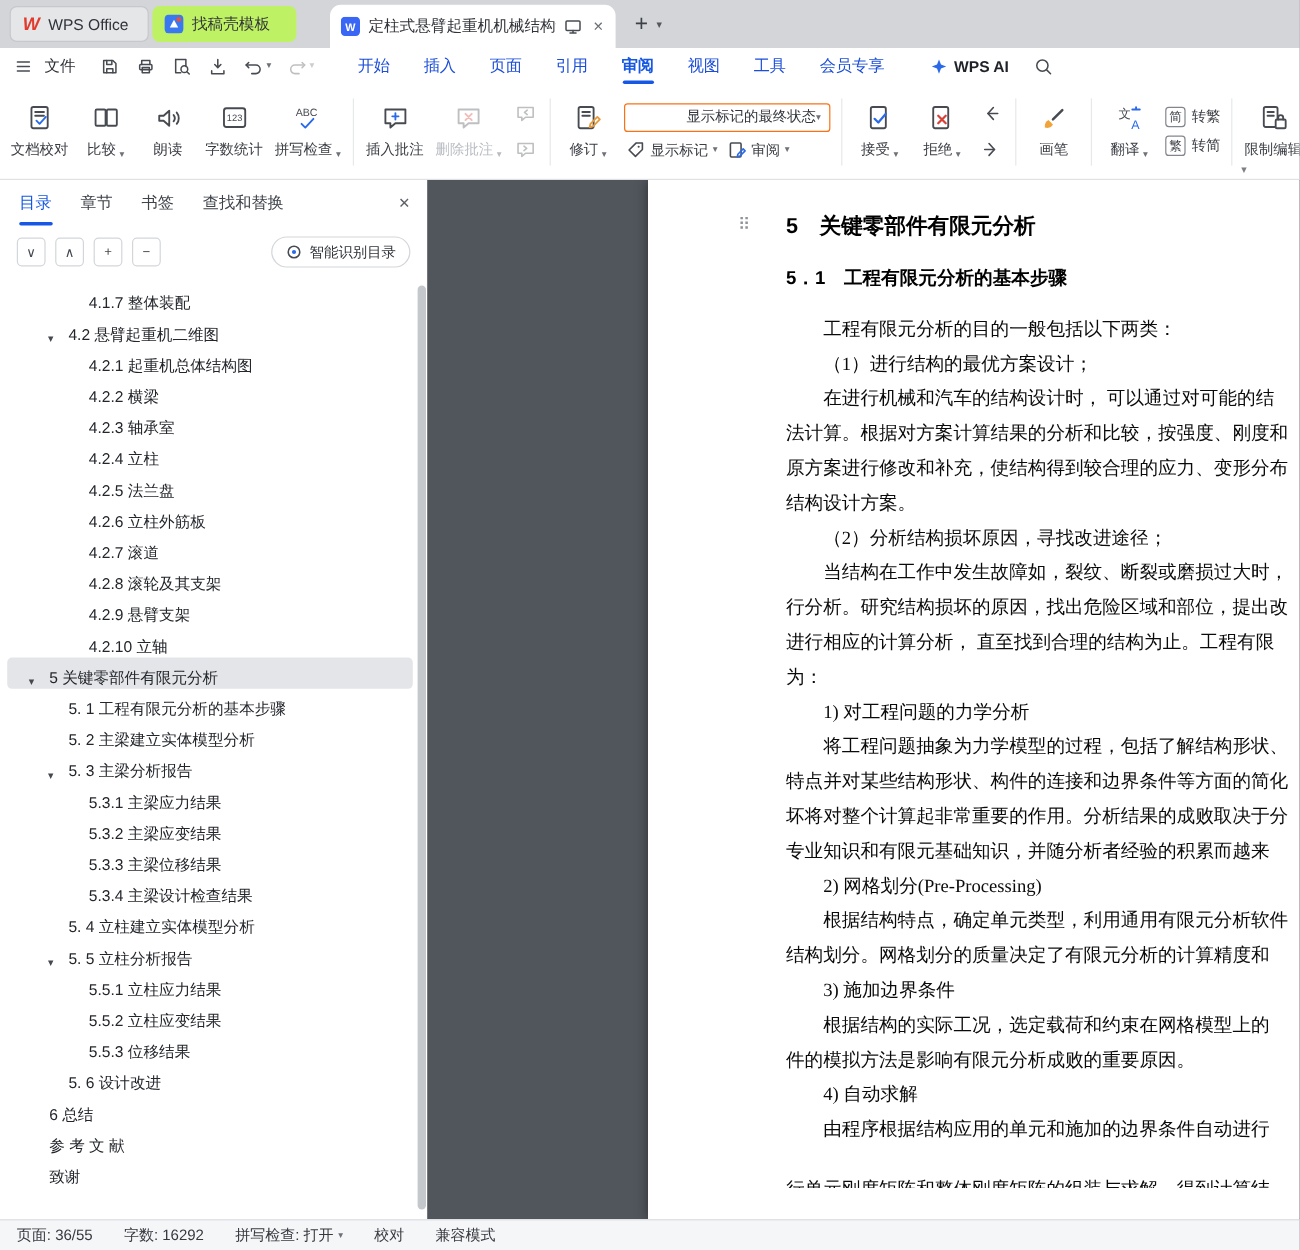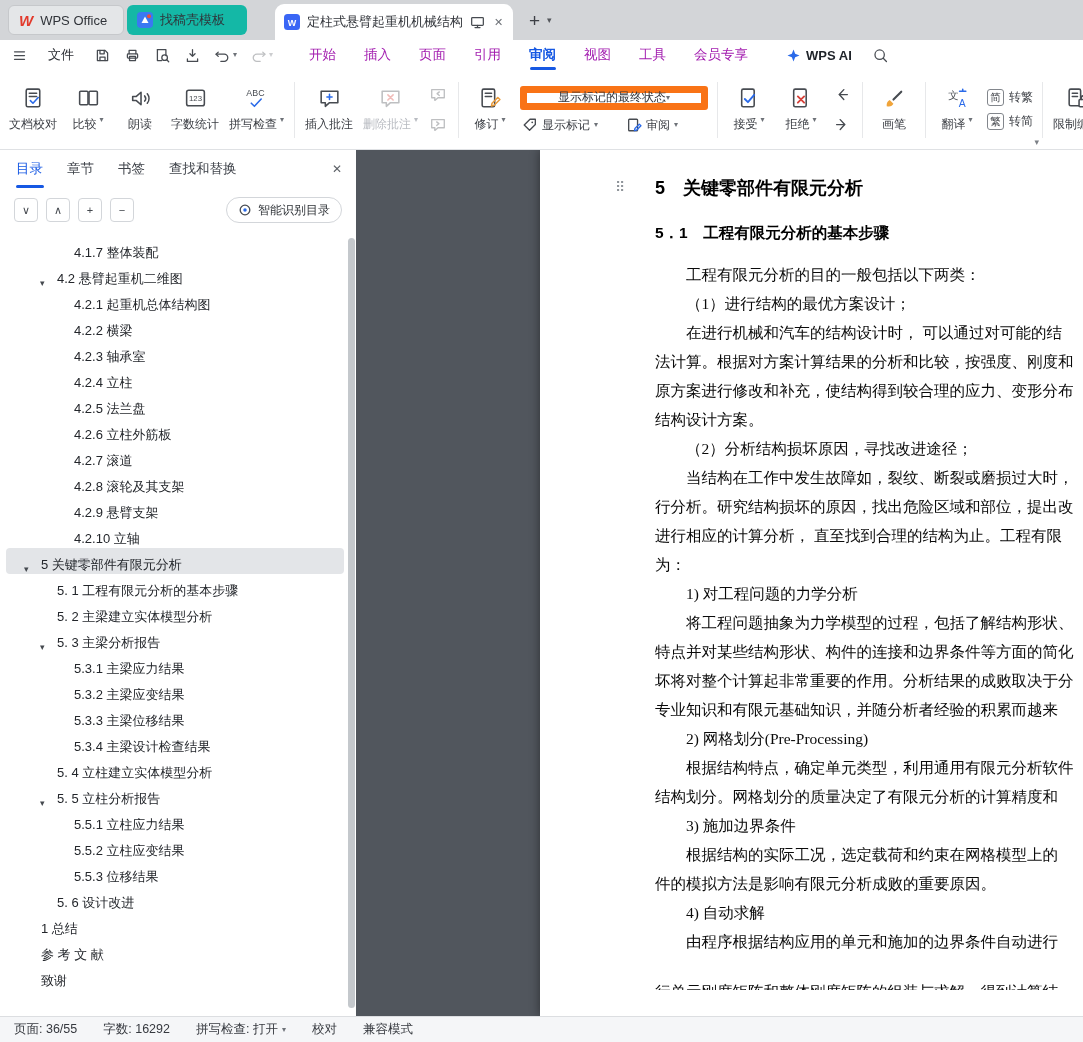--- a/index.html
+++ b/index.html
@@ -3,56 +3,56 @@
 <meta charset="utf-8">
 <style>
 *{margin:0;padding:0;box-sizing:border-box}
 html,body{width:1083px;height:1042px;overflow:hidden}
 body{font-family:"Liberation Sans","DejaVu Sans",sans-serif;font-size:13px;color:#24272c;background:#fff;position:relative}
 
 
 .tabbar{height:40px;background:#d3d5d8;display:flex;align-items:center;padding-left:8px}
 .tab{display:flex;align-items:center;gap:7px;font-size:13px;color:#303339;white-space:nowrap}
 .tab-home{width:116px;height:30px;background:#e4e6e8;border:1px solid #c6c8cb;border-radius:6px;padding:0 10px}
-.tab-app{width:120px;height:30px;background:#14b8a6;border-radius:6px;margin-left:3px;padding:0 10px}
+.tab-app{width:120px;height:30px;background:#bef264;border-radius:6px;margin-left:3px;padding:0 10px}
 .tab-doc{width:238px;height:36px;background:#fff;border-radius:9px 9px 0 0;align-self:flex-end;margin-left:28px;padding:0 9px}
 .tab-doc .tlabel{width:156px;overflow:hidden}
 .wps-logo{color:#e23a2c;font-weight:bold;font-style:italic;font-size:15px}
 .appic{flex-shrink:0}
 .close-x{color:#6d7177;font-size:11px;margin-left:2px}
 .newtab{font-size:19px;color:#3d4046;margin-left:16px;line-height:1}
 .newtab-caret{font-size:9px;color:#54575c;margin-left:7px}
 
 
 .menubar{height:30px;display:flex;align-items:center;padding:0 12px;background:#fff}
-.file-btn{display:flex;align-items:center;gap:21px;font-size:13px;color:#2c2f35}
+.file-btn{display:flex;align-items:center;gap:10px;font-size:13px;color:#2c2f35}
 .qicons{display:flex;align-items:center;gap:13px;margin-left:20px}
 .qbtn{display:flex;align-items:center;gap:2px}
 .ic{stroke:#474b51;fill:none;stroke-width:1.5;stroke-linecap:round;stroke-linejoin:round}
 .dis{opacity:.35}
 .menu-items{display:flex;margin-left:22px;height:30px}
-.menu-item{position:relative;height:30px;display:flex;align-items:center;padding:0 14px;font-size:13.5px;color:#a21caf}
+.menu-item{position:relative;height:30px;display:flex;align-items:center;padding:0 14px;font-size:13.5px;color:#1d4ed8}
 .menu-item.active{color:#1658e3;font-weight:700}
 .menu-item.active::after{content:"";position:absolute;left:50%;transform:translateX(-50%);bottom:0;width:26px;height:3px;border-radius:2px;background:#1658e3}
 .ai-btn{display:flex;align-items:center;gap:5px;margin-left:24px;font-weight:700;font-size:13px;color:#1f2329}
 .search-btn{margin-left:20px;display:flex;align-items:center}
 
 
 .ribbon{height:80px;border-bottom:1px solid #dfe1e4;display:flex;align-items:center;padding:0 4px;position:relative;overflow:hidden;background:#fff}
 .rbtn{min-width:52px;padding:0 5px;height:74px;display:flex;flex-direction:column;align-items:center;justify-content:center;gap:5px;border-radius:4px;flex-shrink:0}
-.rlbl{font-size:12px;color:#3a3d43;display:flex;align-items:flex-start;gap:3px;white-space:nowrap}
+.rlbl{font-size:12px;color:#3a3d43;display:flex;align-items:flex-end;gap:3px;white-space:nowrap}
 .caret{font-size:8px;color:#6e7278;line-height:1}
 .rdiv{width:1px;height:56px;background:#e7e8ea;margin:0 5px;flex-shrink:0}
 .disabled svg{opacity:.35}
 .disabled .rlbl,.disabled .rlbl .caret{color:#b9bcc2}
 .mini-col{display:flex;flex-direction:column;gap:6px;margin:0 2px;flex-shrink:0}
 .mini{width:26px;height:24px;display:flex;align-items:center;justify-content:center;border-radius:3px}
 .rev-col{display:flex;flex-direction:column;gap:7px;margin:0 4px;flex-shrink:0}
-.combo{width:188px;height:24px;border:7px solid #f97316;border-radius:3px;background:#fff;display:flex;align-items:center;justify-content:center;padding:0 7px;font-size:12px;color:#33363c;white-space:nowrap}
-.rev-row{display:flex;gap:28px;padding-left:2px}
+.combo{width:172px;height:24px;border:1px solid #f97316;border-radius:3px;background:#fff;display:flex;align-items:center;justify-content:flex-end;padding:0 7px;font-size:12px;color:#33363c;white-space:nowrap}
+.rev-row{display:flex;gap:8px;padding-left:2px}
 .sbtn{display:flex;align-items:center;gap:4px;font-size:12px;color:#3a3d43;white-space:nowrap}
 .conv-col{display:flex;flex-direction:column;gap:7px;margin:0 4px;flex-shrink:0}
 .conv{display:flex;align-items:center;gap:5px;font-size:12px;color:#3a3d43;white-space:nowrap}
 .cic{width:17px;height:17px;border:1px solid #82868c;border-radius:3px;font-size:10.5px;display:flex;align-items:center;justify-content:center;color:#3a3d43;background:#fff;flex-shrink:0}
 .ribbon-collapse{position:absolute;right:44px;bottom:2px;font-size:9px;color:#7c8086}
 
 
 .sidebar{position:absolute;left:0;top:150px;width:356px;bottom:26px;background:#fff;display:flex;flex-direction:column;overflow:hidden}
 .side-tabs{height:38px;display:flex;align-items:center;gap:24px;padding:0 16px;font-size:13.5px;color:#3f434a;position:relative;flex-shrink:0}
 .side-tab{height:38px;display:flex;align-items:center;position:relative}
@@ -634,21 +634,21 @@
       </div>
 
       <div class="tree-row lvl-2">
         <span class="tree-arrow">▾</span>
         <span class="tree-label">5. 6 设计改进</span>
       </div>
 
 
       <div class="tree-row lvl-1">
         <span class="tree-arrow">▾</span>
-        <span class="tree-label">1 总结</span>
+        <span class="tree-label">6 总结</span>
       </div>
 
       <div class="tree-row lvl-1">
         <span class="tree-arrow">▾</span>
         <span class="tree-label">参 考 文 献</span>
       </div>
 
       <div class="tree-row lvl-1">
         <span class="tree-arrow">▾</span>
         <span class="tree-label">致谢</span>

